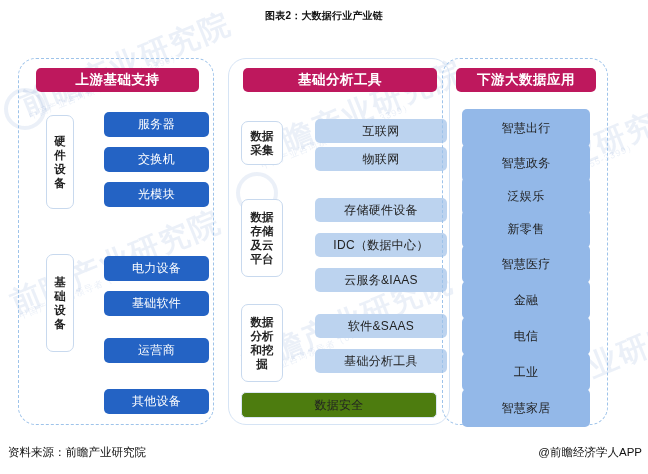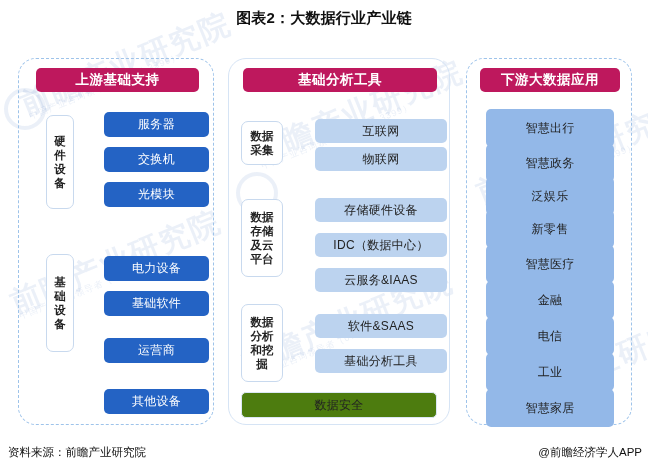--- a/index.html
+++ b/index.html
@@ -16,21 +16,21 @@
     position: relative;
   }
 
   
   .chart-title {
     position: absolute;
     top: 9px;
     left: 0;
     width: 648px;
     text-align: center;
-    font-size: 15px;
+    font-size: 10px;
     font-weight: bold;
     color: #111111;
     letter-spacing: 0.2px;
   }
 
   
   .canvas {
     position: absolute;
     top: 52px;
     left: 0;
@@ -72,21 +72,21 @@
     height: 367px;
     border: 1.5px dashed #9ec3ea;
   }
   .col-mid {
     left: 228px;
     width: 222px;
     height: 367px;
     border: 1.5px solid #d6e4f5;
   }
   .col-down {
-    left: 466px;
+    left: 442px;
     width: 166px;
     height: 367px;
     border: 1.5px dashed #9ec3ea;
   }
 
   .col-header {
     position: absolute;
     top: 9px;
     height: 24px;
     line-height: 24px;

